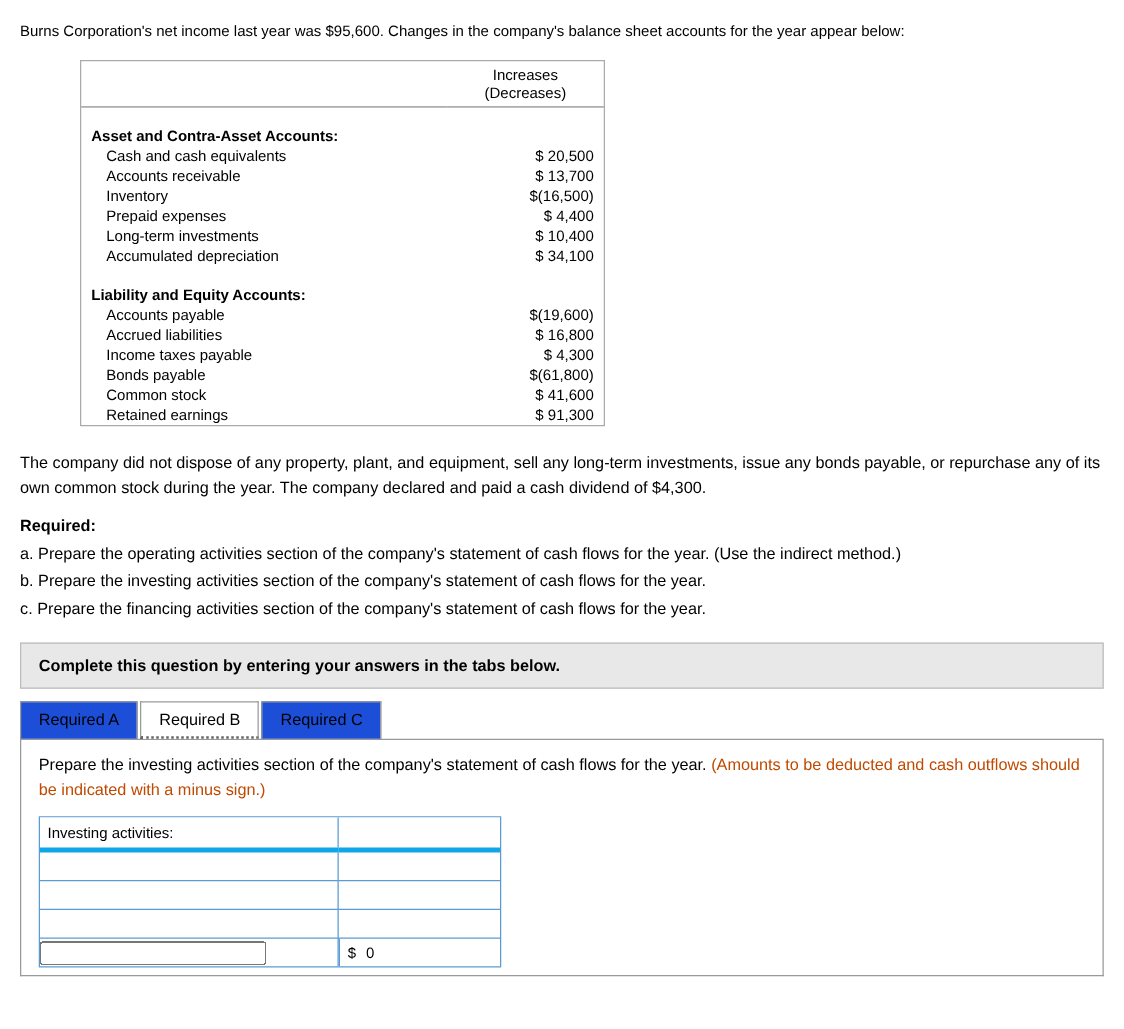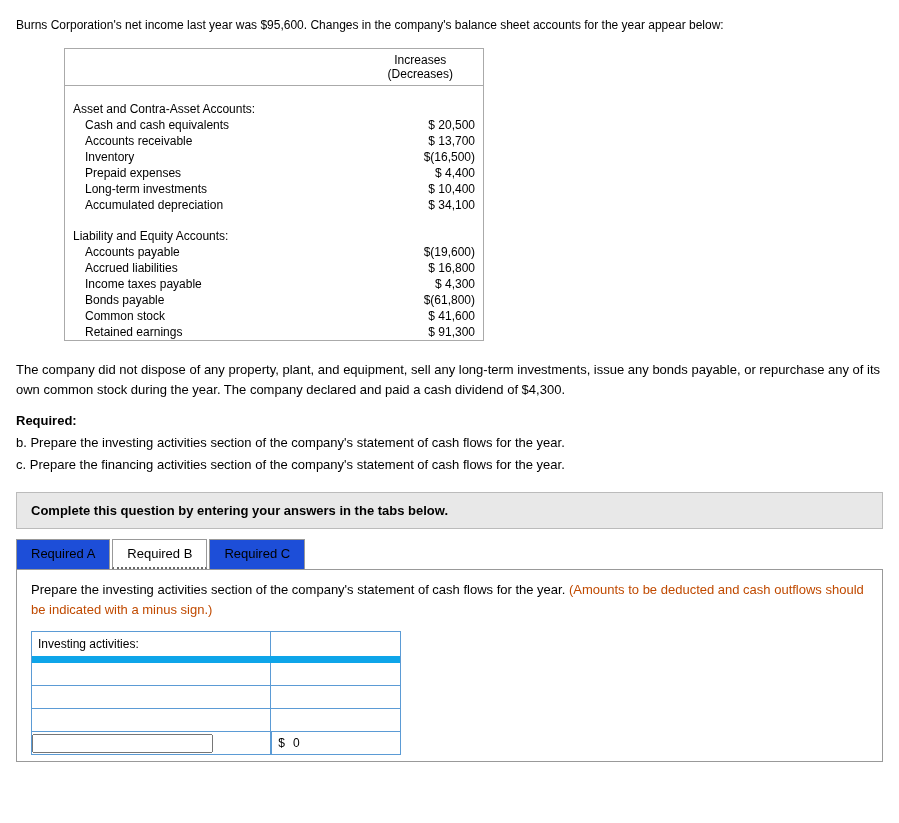--- a/index.html
+++ b/index.html
@@ -41,21 +41,21 @@
     }
     .balance-table td {
       padding: 1px 8px;
       font-size: 12px;
     }
     .balance-table td:last-child {
       text-align: right;
       white-space: nowrap;
     }
     .section-header td {
-      font-weight: normal;
+      font-weight: bold;
       padding-top: 16px;
     }
     .indent1 td:first-child {
       padding-left: 20px;
     }
     .table-header-row th {
       text-align: center;
       padding: 4px 8px;
       border-bottom: 1px solid #aaa;
     }
@@ -134,21 +134,21 @@
       border: 1px solid #5b9bd5;
       margin-top: 6px;
     }
     .input-table {
       width: 100%;
       border-collapse: collapse;
     }
     .input-table .section-title-cell {
       padding: 5px 6px;
       font-size: 12px;
-      border-bottom: 7px solid #0ea5e9;
+      border-bottom: 4px solid #0ea5e9;
       background: #fff;
     }
     .input-table .input-row td {
       border-bottom: 1px solid #5b9bd5;
       padding: 0;
     }
     .input-table .input-row input[type="text"] {
       width: 100%;
       border: none;
       outline: none;
@@ -267,20 +267,21 @@
 <br>
 
 
 <p class="description">The company did not dispose of any property, plant, and equipment, sell any long-term investments, issue any bonds payable, or repurchase any of its own common stock during the year. The company declared and paid a cash dividend of $4,300.</p>
 
 
 <p class="required-label">Required:</p>
 
 
 <div class="required-items" id="required-items-container">
+    <p>a. Prepare the operating activities section of the company's statement of cash flows for the year. (Use the indirect method.)</p>
     <p>b. Prepare the investing activities section of the company's statement of cash flows for the year.</p>
     <p>c. Prepare the financing activities section of the company's statement of cash flows for the year.</p>
   </div>
 
 
 <div class="complete-box">Complete this question by entering your answers in the tabs below.</div>
 
 
 <div class="tabs-container" id="tabs-container">
     <div class="tab">Required A</div>

